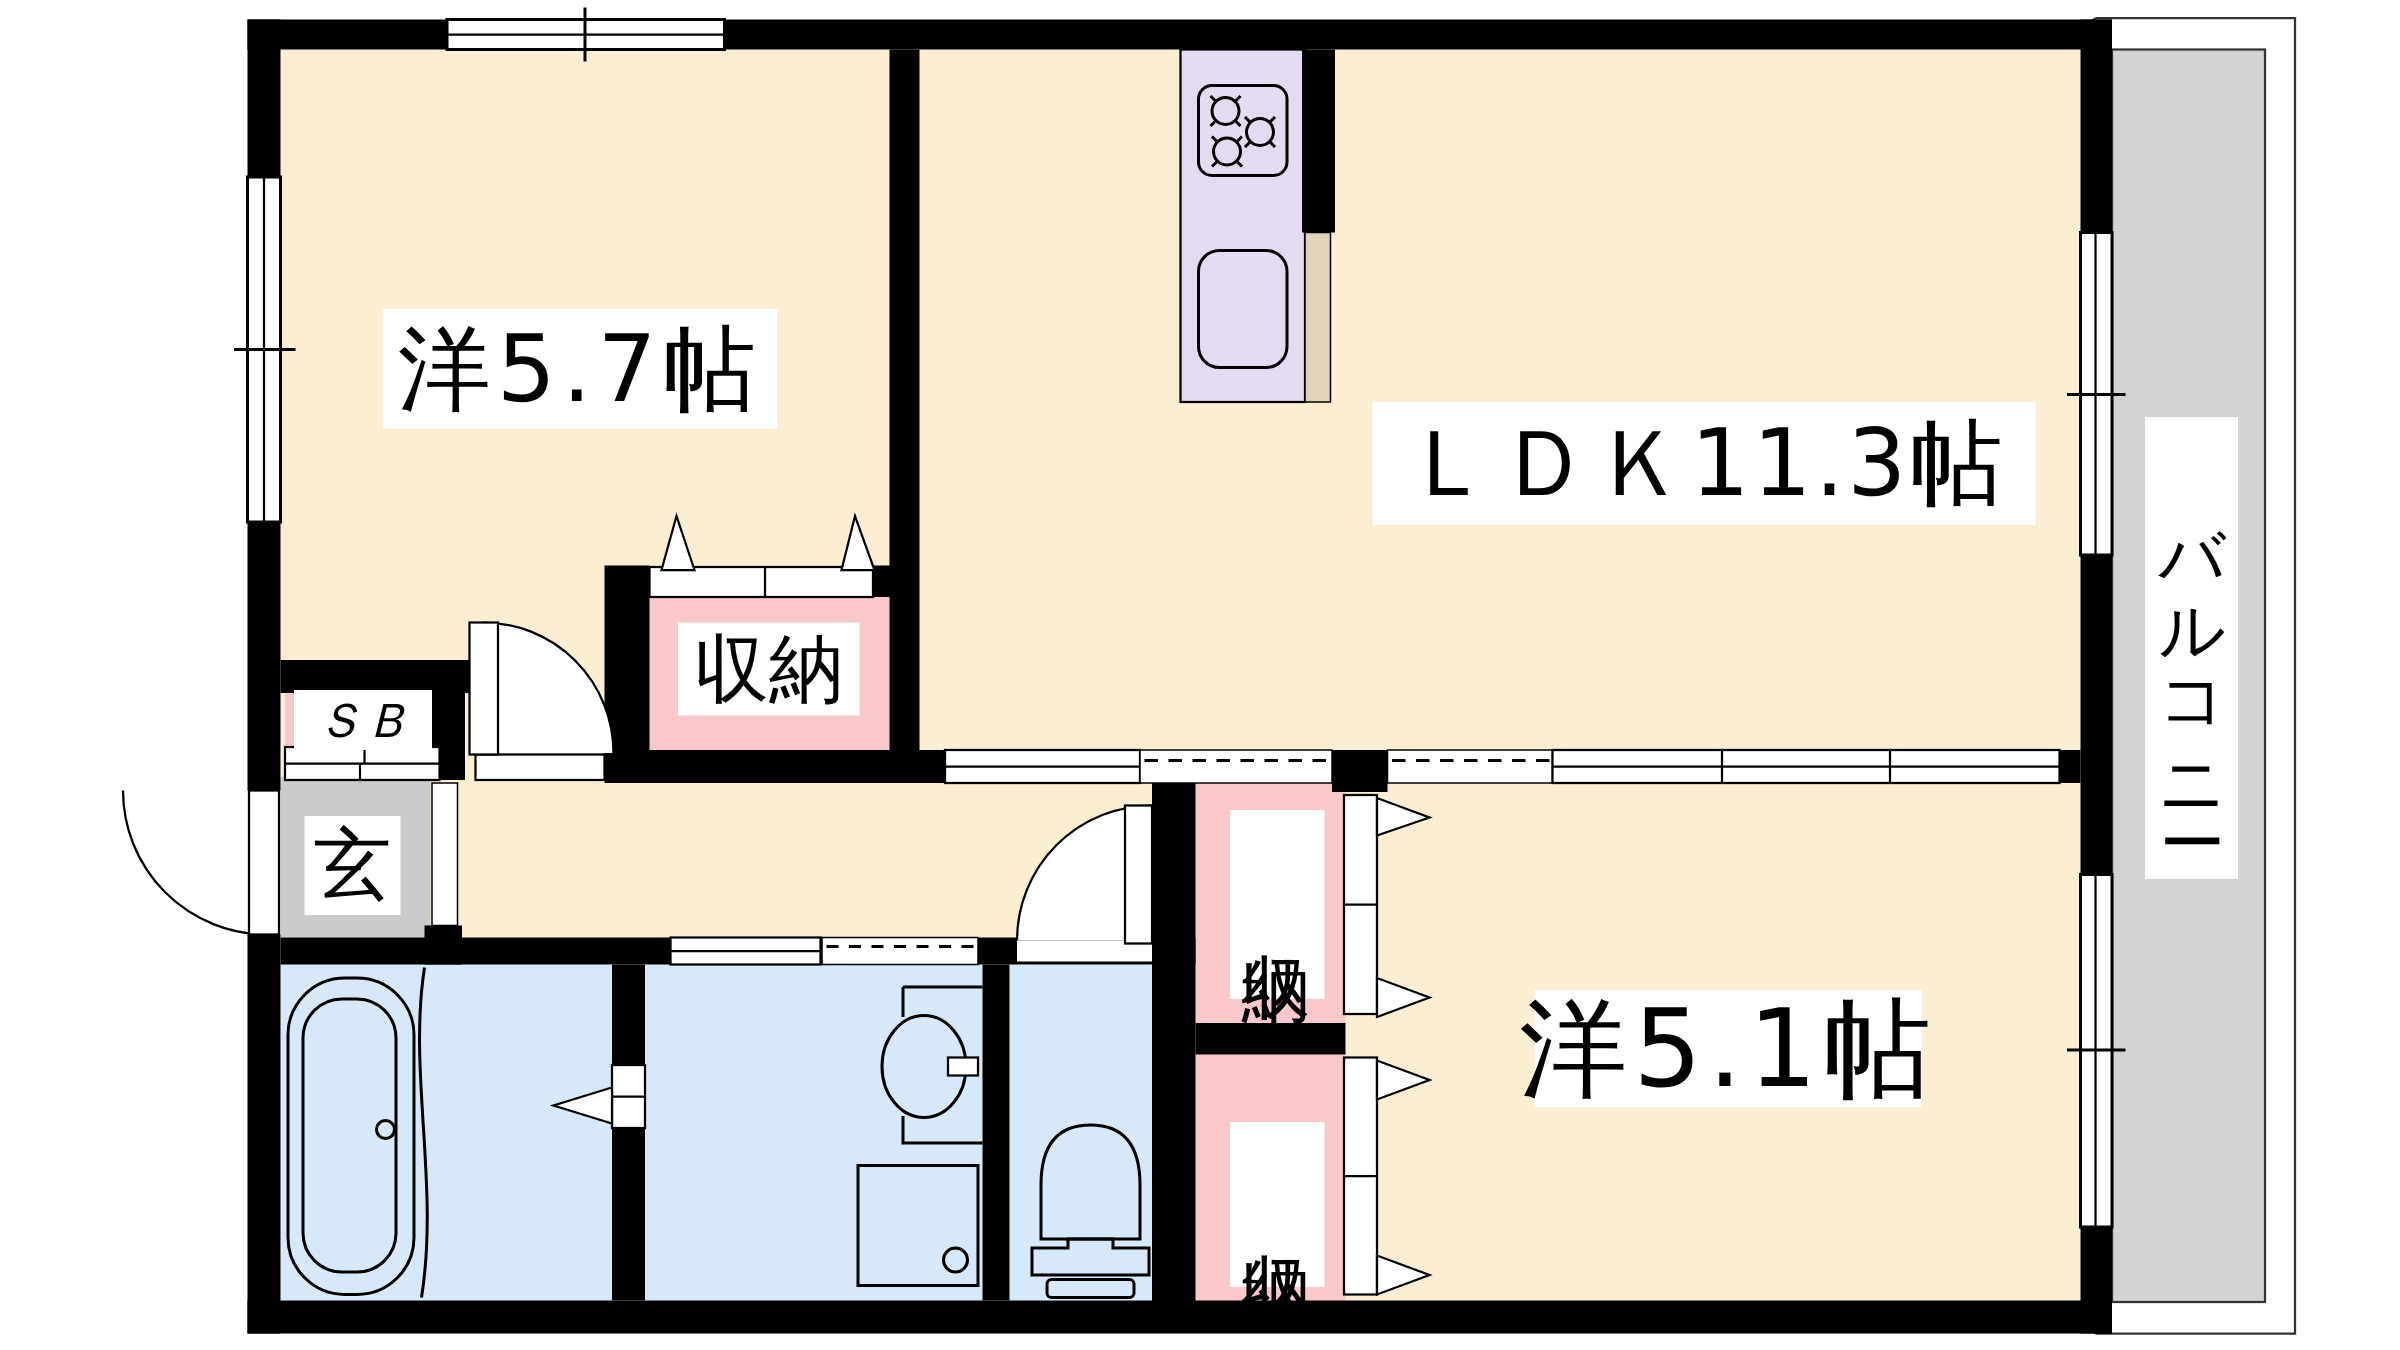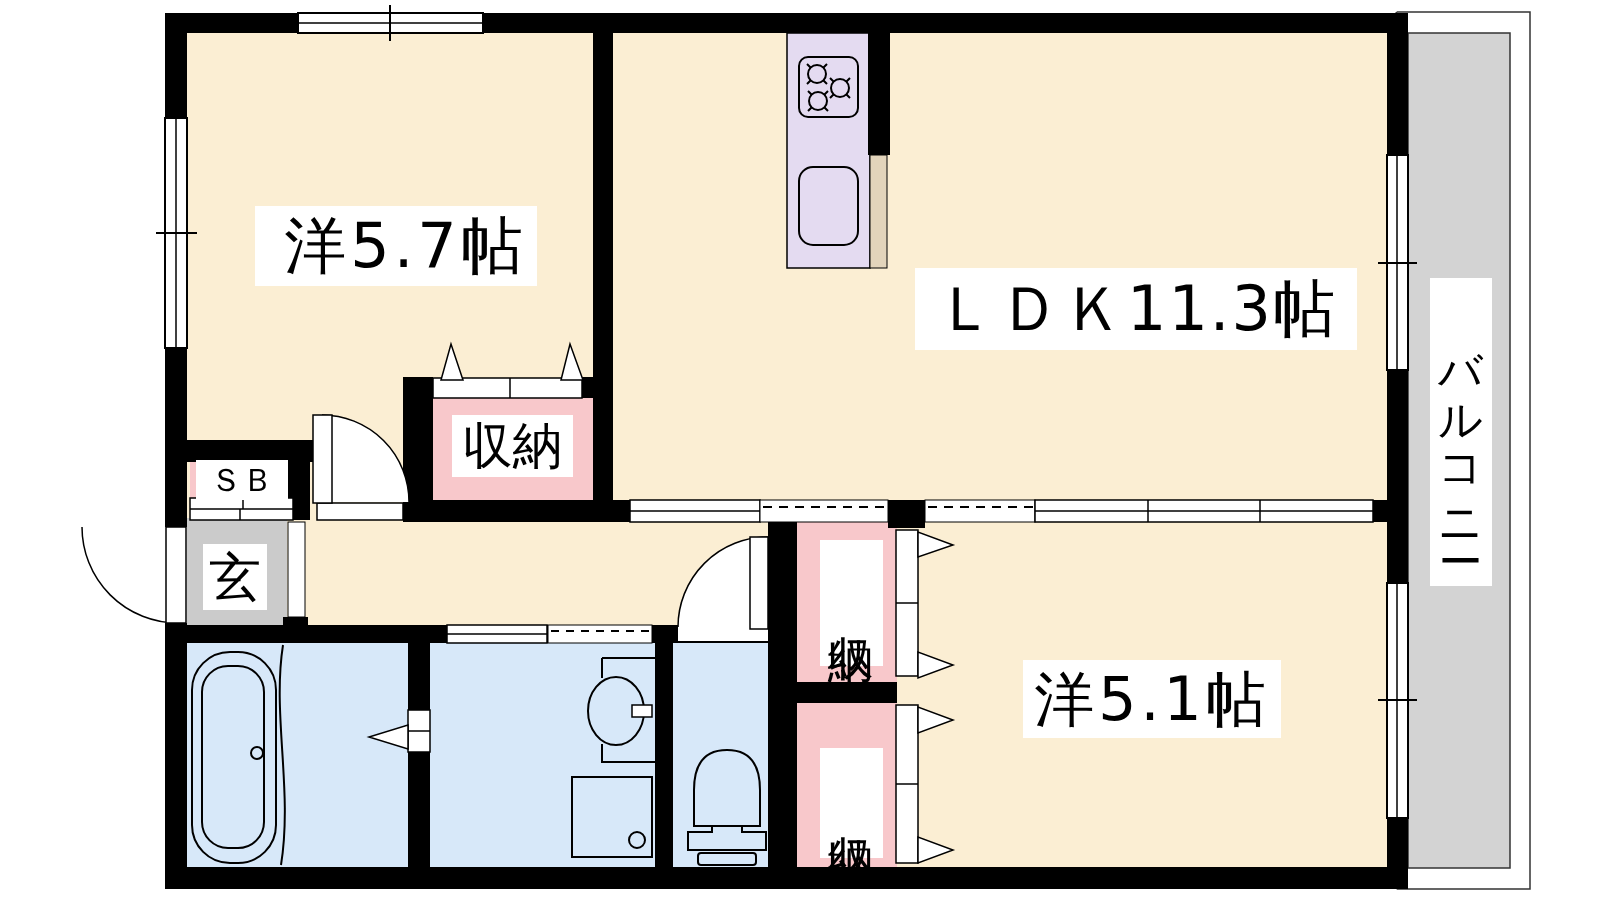--- a/index.html
+++ b/index.html
@@ -205,22 +205,22 @@
       <circle cx="637" cy="840" r="8" class="fix"></circle>
     </g>
     <g>
       <path d="M694,826 L694,790 Q694,750 727,750 Q760,750 760,790 L760,826 Z" class="fix"></path>
       <path d="M688,850 L688,832 L712,832 L712,826 L742,826 L742,832 L766,832 L766,850 Z" class="fix"></path>
       <rect x="698" y="853" width="58" height="12" rx="3" class="fix"></rect>
     </g>
   </g>
 </svg>
 
-  <div class="lbl" style="left:255px;top:206px;width:263px;height:80px;font-size:62px;letter-spacing:4px;padding-left:19px;">洋5.7帖</div>
+  <div class="lbl" style="left:255px;top:206px;width:263px;height:80px;font-size:62px;letter-spacing:4px;">洋5.7帖</div>
   <div class="lbl" style="left:915px;top:220px;width:442px;height:82px;font-size:62px;letter-spacing:2px;margin-top:48px;">ＬＤＫ11.3帖</div>
-  <div class="lbl" style="left:1023px;top:660px;width:258px;height:78px;font-size:60px;letter-spacing:4px;">洋5.1帖</div>
+  <div class="lbl" style="left:1023px;top:660px;width:258px;height:78px;font-size:72px;letter-spacing:4px;">洋5.1帖</div>
   <div class="lbl vert" style="left:1430px;top:278px;width:62px;height:308px;font-size:44px;">バルコニー</div>
   <div class="lbl" style="left:203px;top:544px;width:64px;height:66px;font-size:52px;">玄</div>
-  <div class="lbl" style="left:196px;top:460px;width:92px;height:40px;font-size:32px;">ＳＢ</div>
+  <div class="lbl" style="left:196px;top:460px;width:92px;height:40px;font-size:32px;font-style:italic;">ＳＢ</div>
   <div class="lbl" style="left:452px;top:415px;width:121px;height:62px;font-size:50px;">収納</div>
   <div class="lbl vert" style="left:820px;top:540px;width:63px;height:126px;font-size:46px;">収納</div>
   <div class="lbl vert" style="left:820px;top:748px;width:63px;height:110px;font-size:46px;">収納</div>
 </div>
 
 </body></html>

